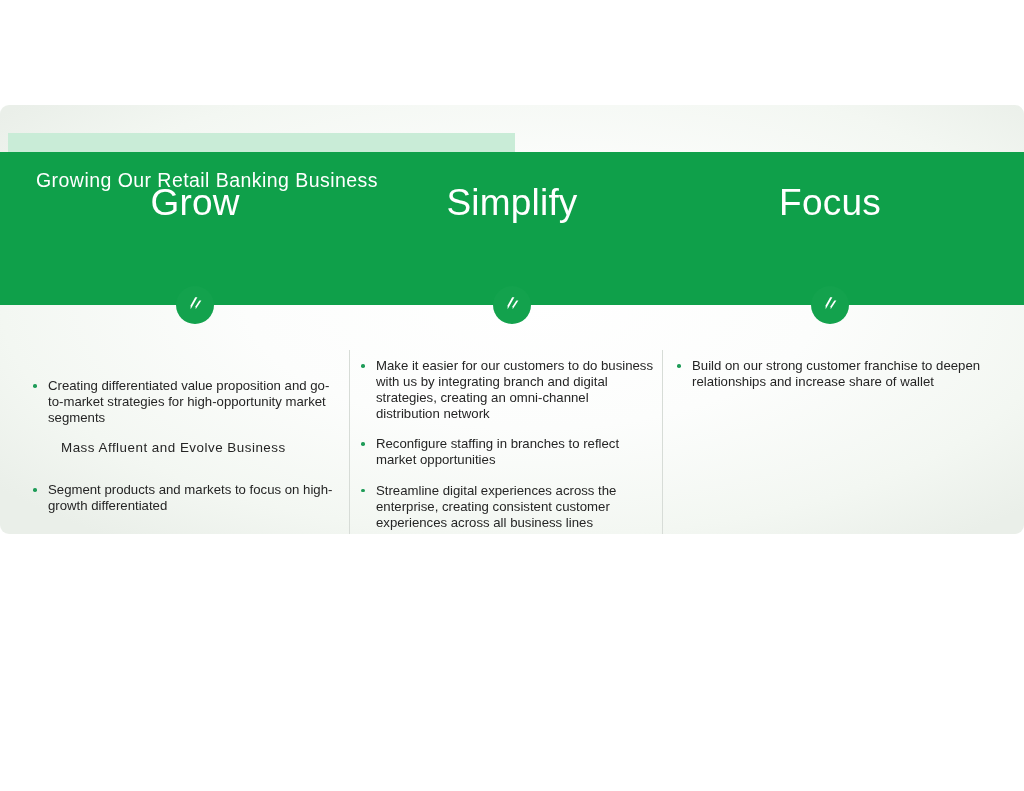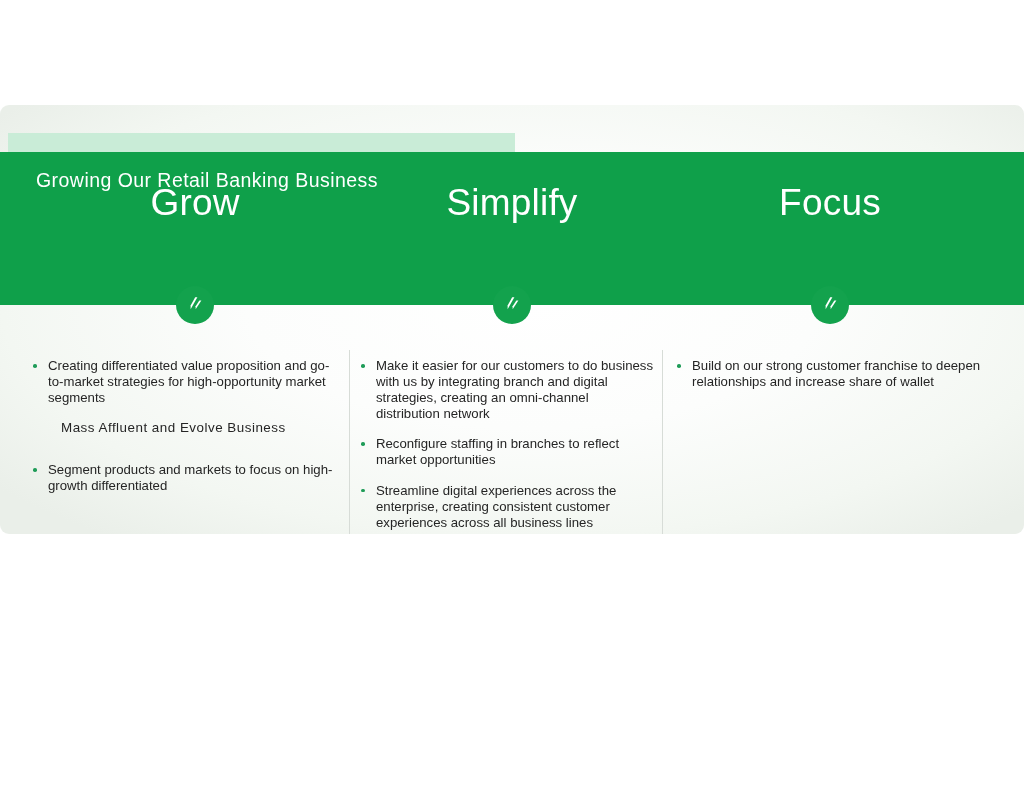--- a/index.html
+++ b/index.html
@@ -119,21 +119,21 @@
     position: absolute;
     left: 0;
     top: 253px;
     width: 1024px;
     height: 220px;
   }
   .col {
     position: absolute;
     top: 0;
   }
-  .col.c0 { left: 28px;  width: 315px; }
+  .col.c0 { left: 28px;  width: 315px; margin-top: 20px; }
   .col.c1 { left: 356px; width: 300px; }
   .col.c2 { left: 672px; width: 320px; }
 
   .divider {
     position: absolute;
     top: 245px;
     width: 1px;
     height: 207px;
     background: #d7dcd7;
   }

